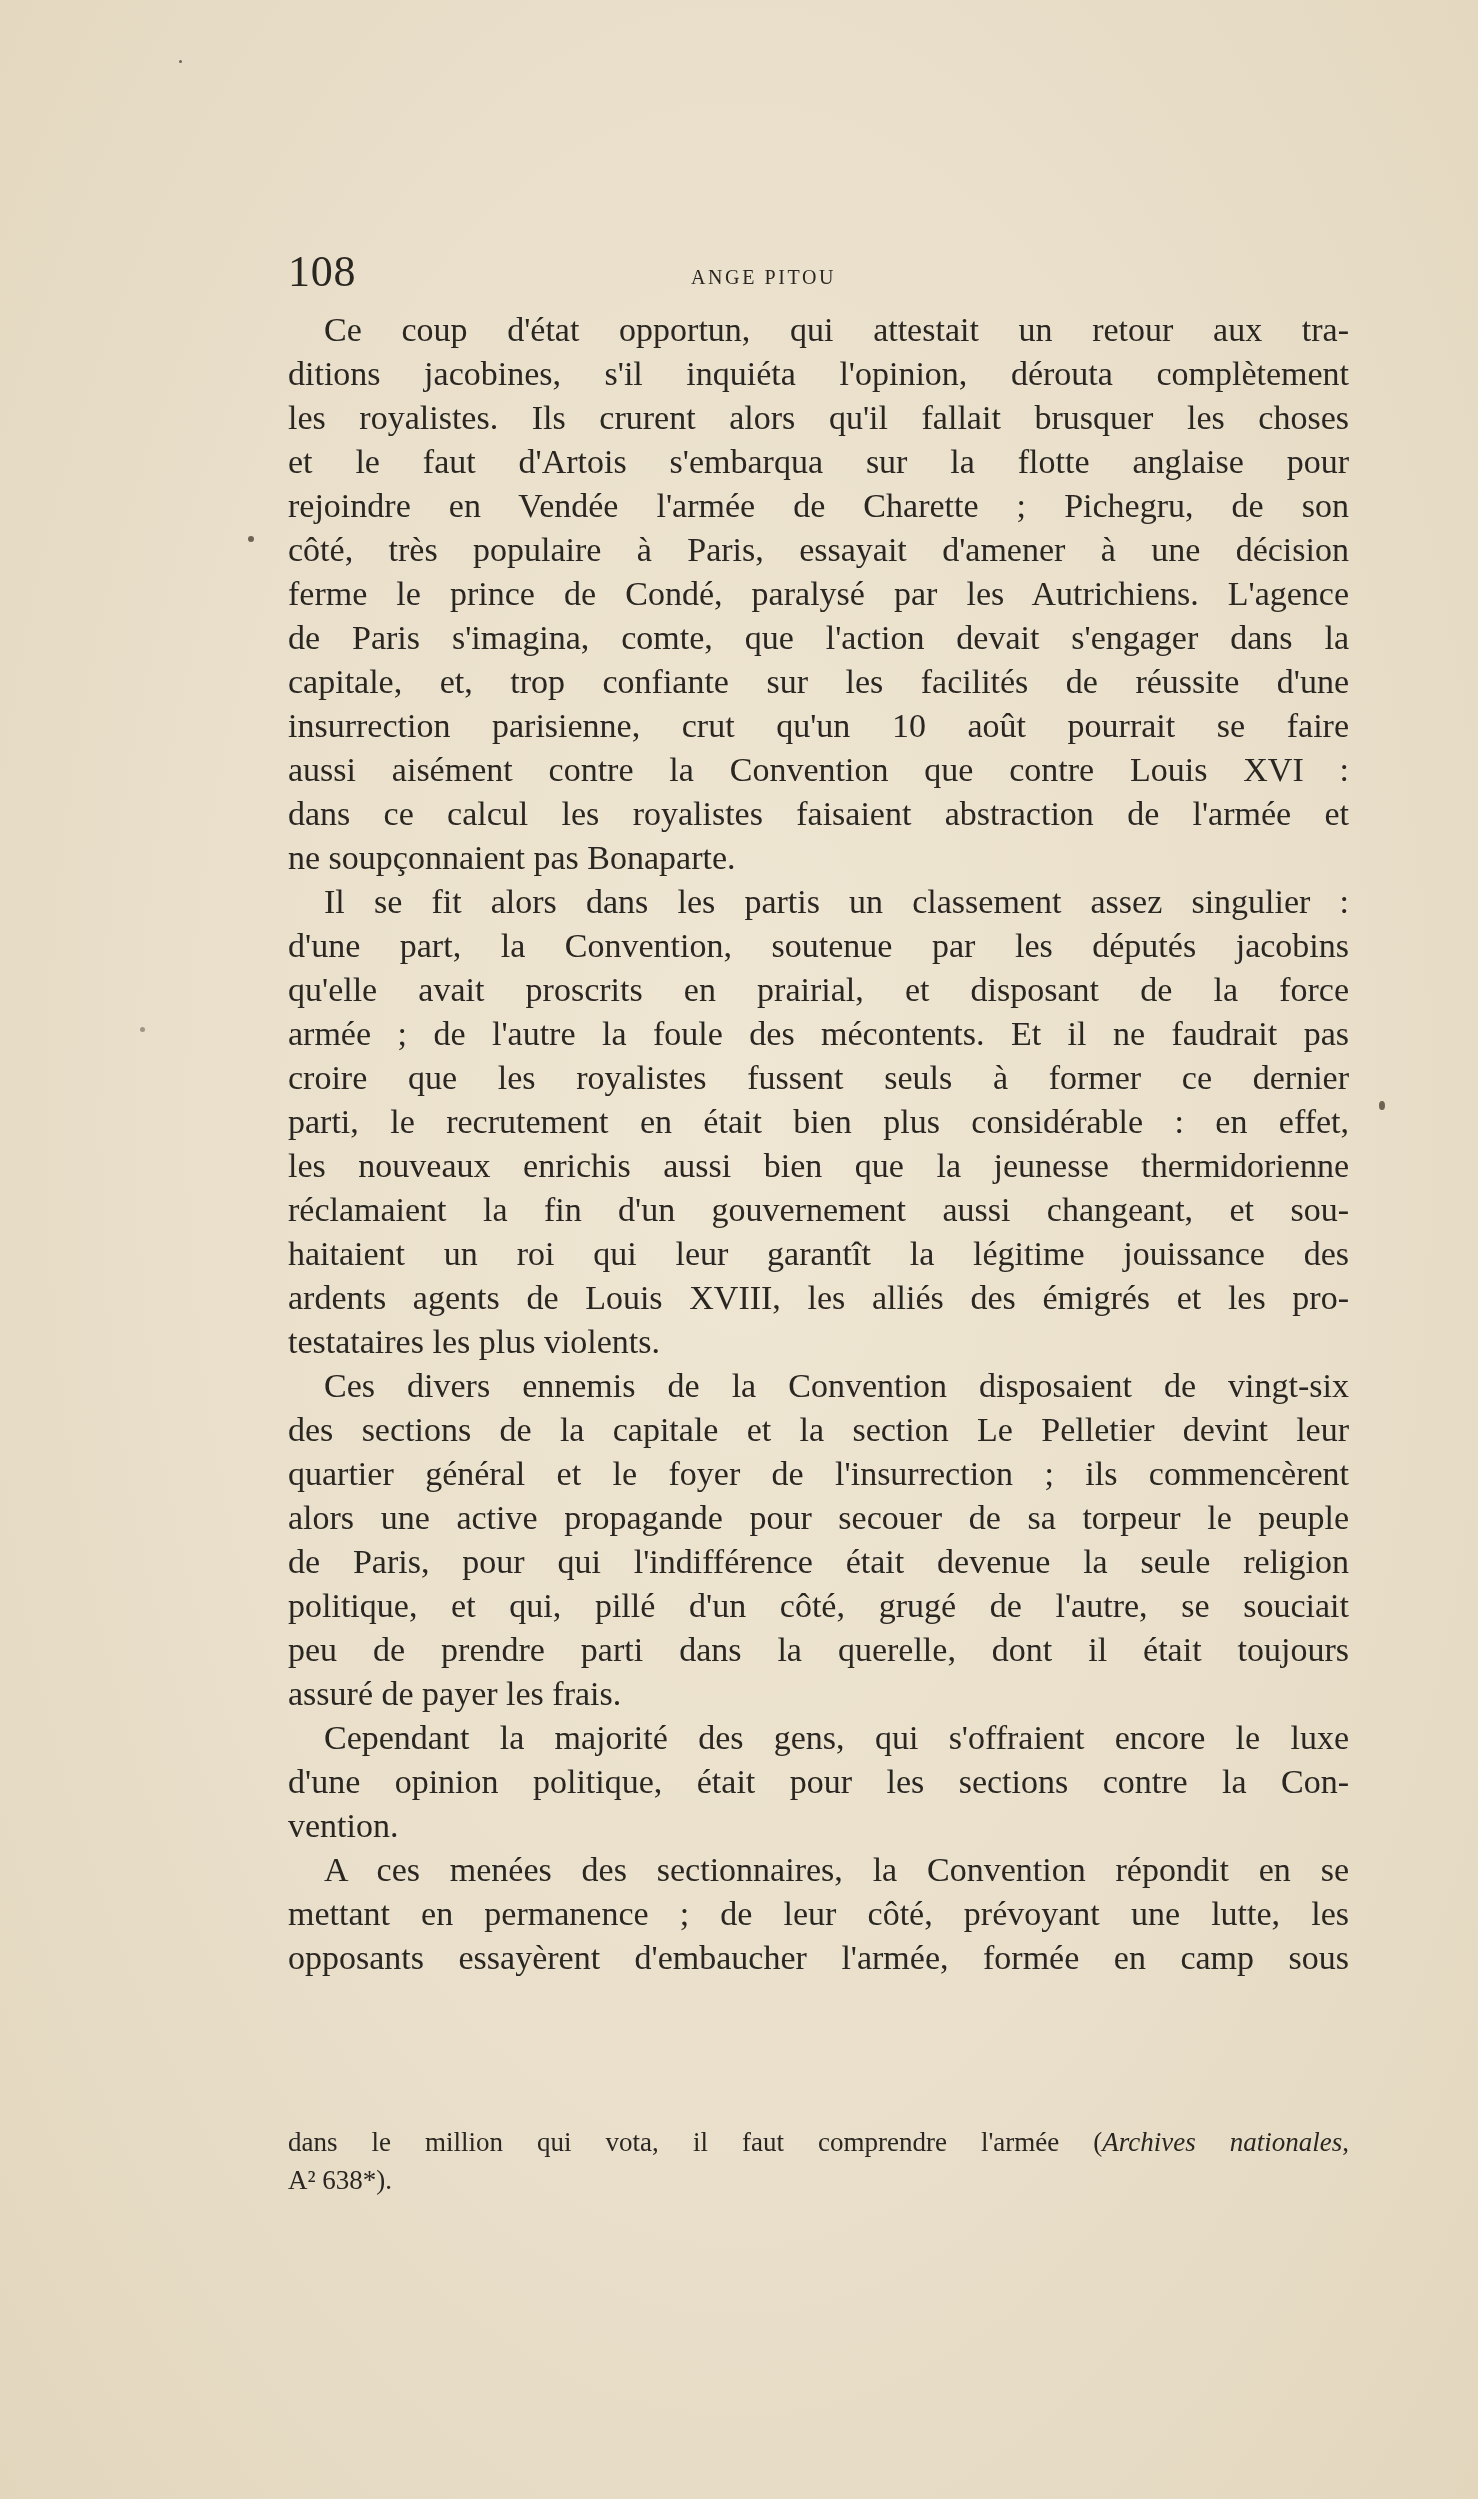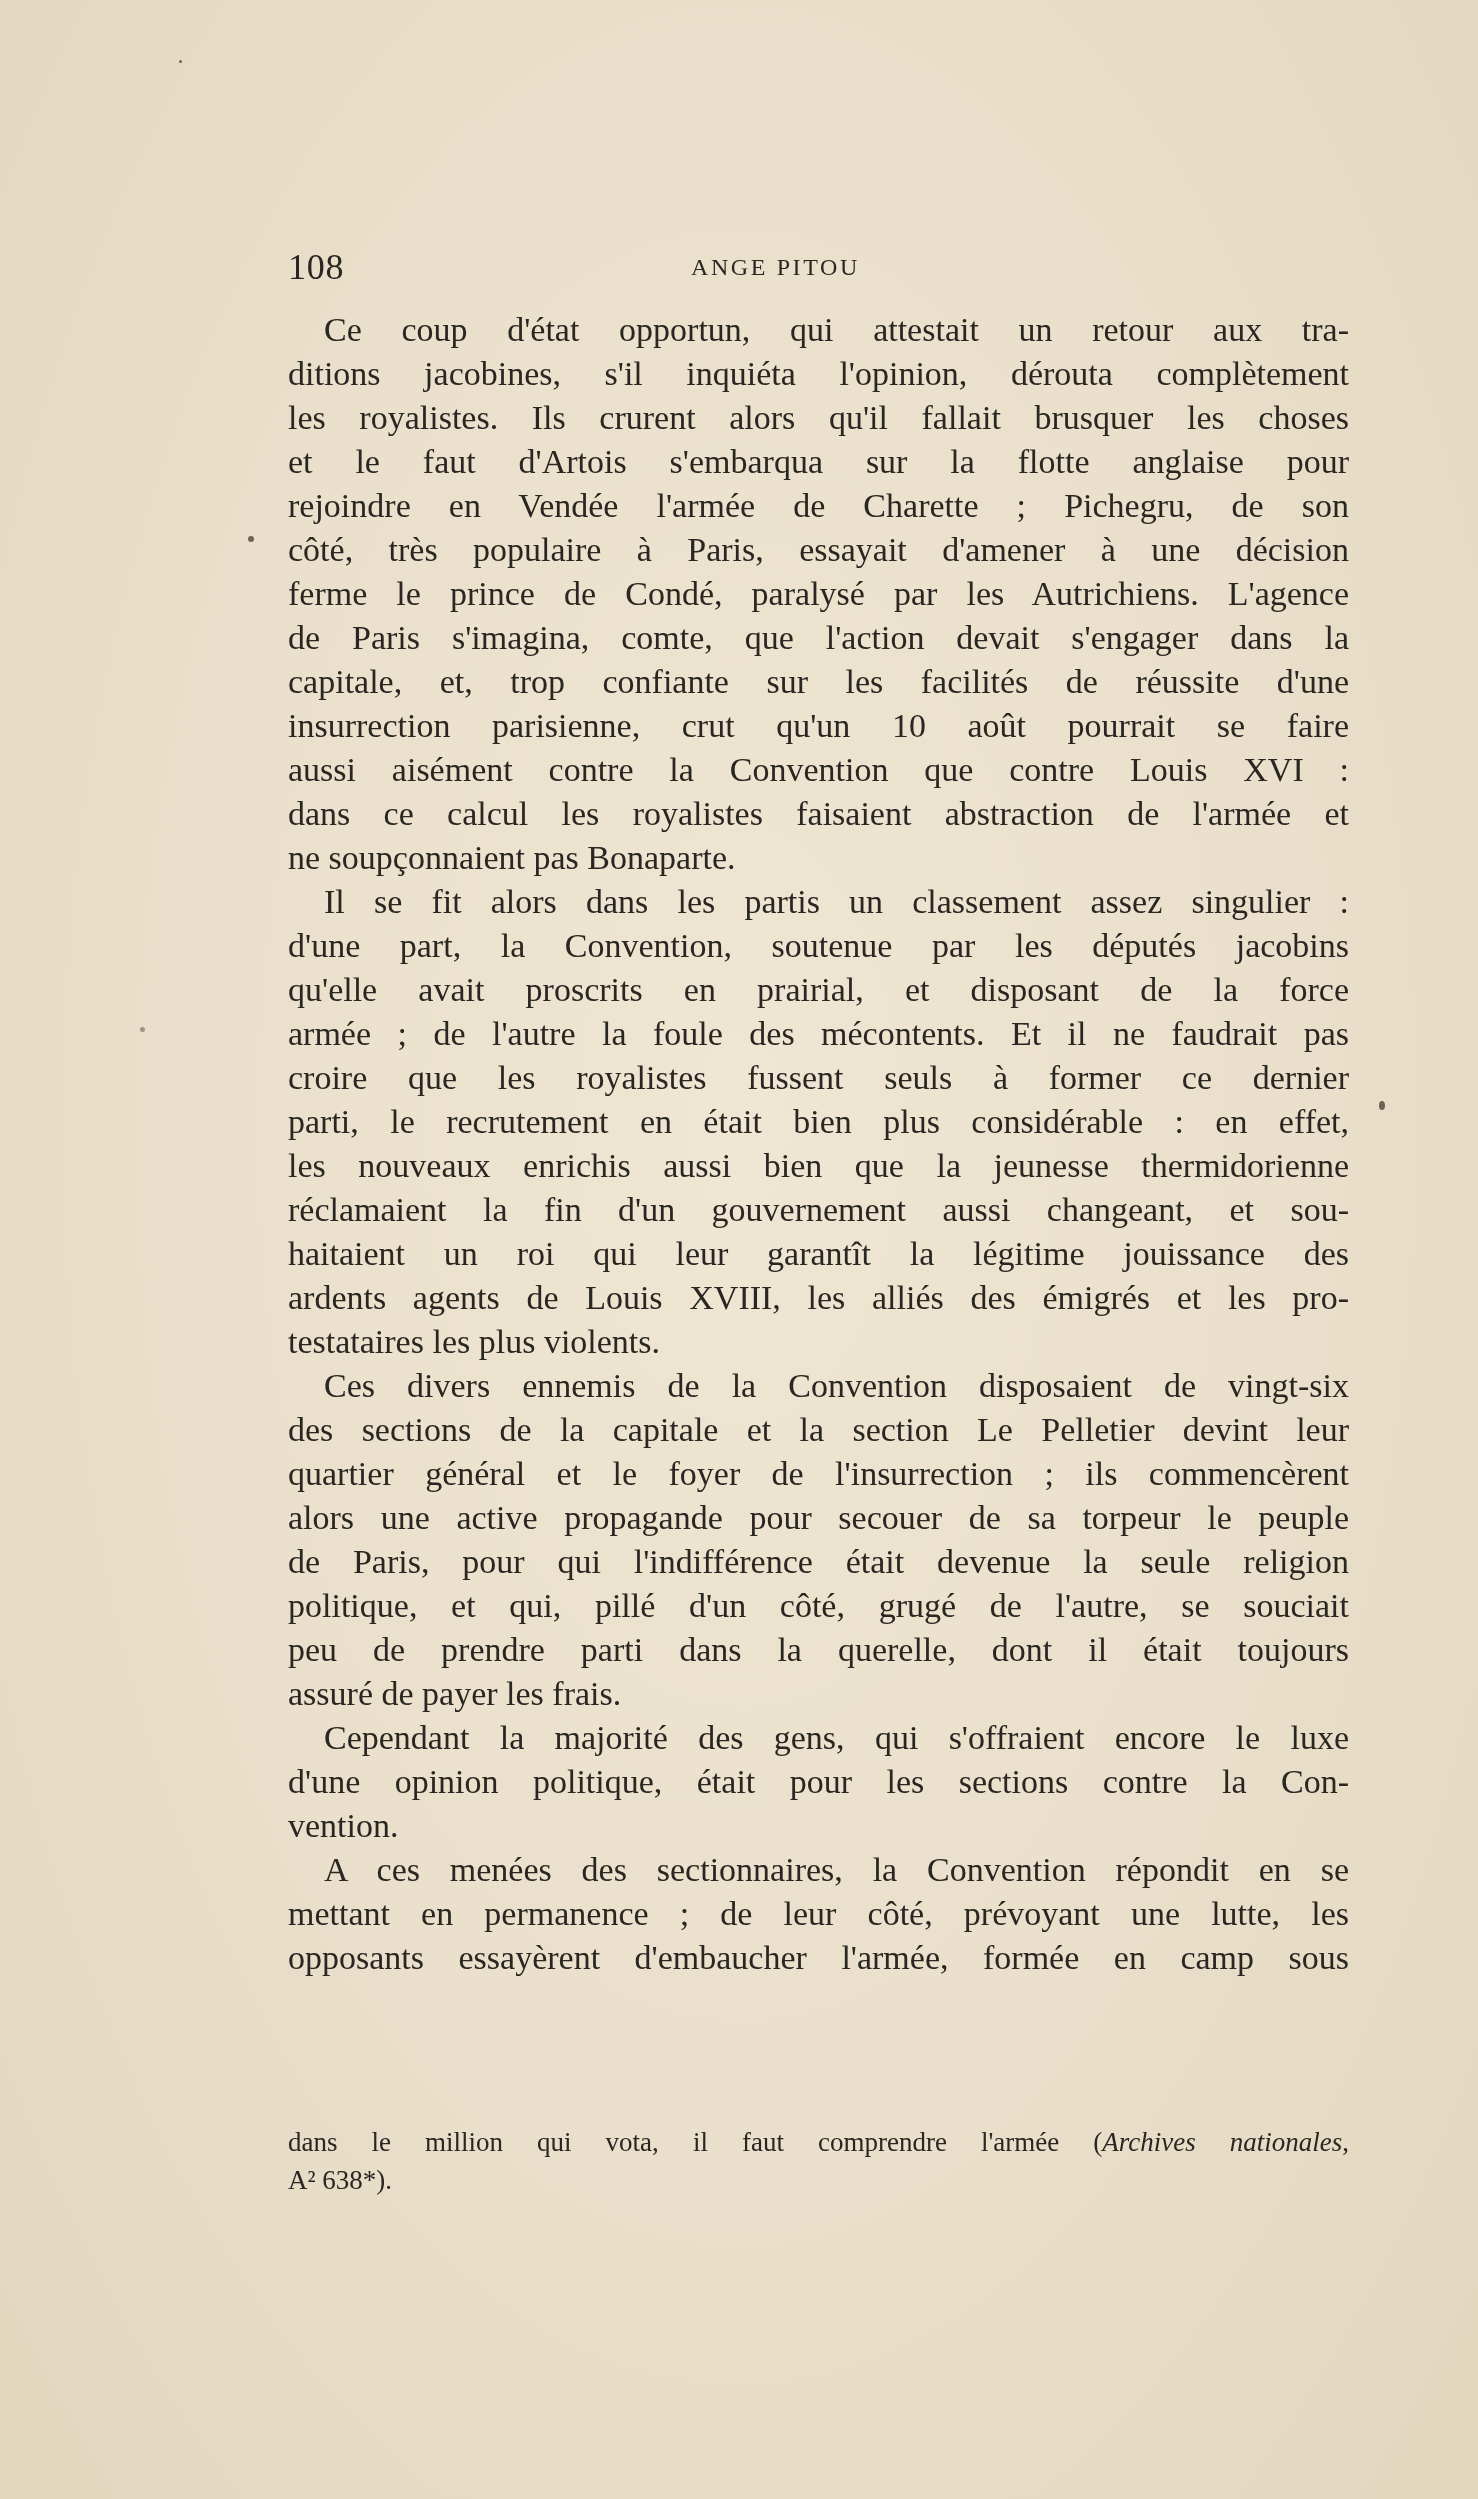--- a/index.html
+++ b/index.html
@@ -10,25 +10,25 @@
     position: relative; overflow: hidden;
     font-family: "Liberation Serif", "DejaVu Serif", serif;
     color: #2a2622;
   }
   .page { position: absolute; left: 0; top: 0; width: 1479px; height: 2500px; }
   .running-head {
     position: absolute; top: 246px; left: 288px; width: 1061px; height: 46px;
   }
   .folio {
     position: absolute; left: 0; top: 0;
-    font-size: 36px; letter-spacing: 0.7px;
+    font-size: 44px; letter-spacing: 0.7px;
   }
   .running-title {
-    position: absolute; left: 403px; top: 8px;
-    font-size: 24px; letter-spacing: 2.6px;
+    position: absolute; left: 403px; top: 20px;
+    font-size: 20px; letter-spacing: 2.6px;
   }
   .body-text {
     position: absolute; top: 308px; left: 288px; width: 1061px;
     font-size: 34px; line-height: 44px;
     text-align: justify;
   }
   .line {
     display: block; white-space: nowrap;
     text-align-last: justify; text-align: justify;
     height: 44px;

